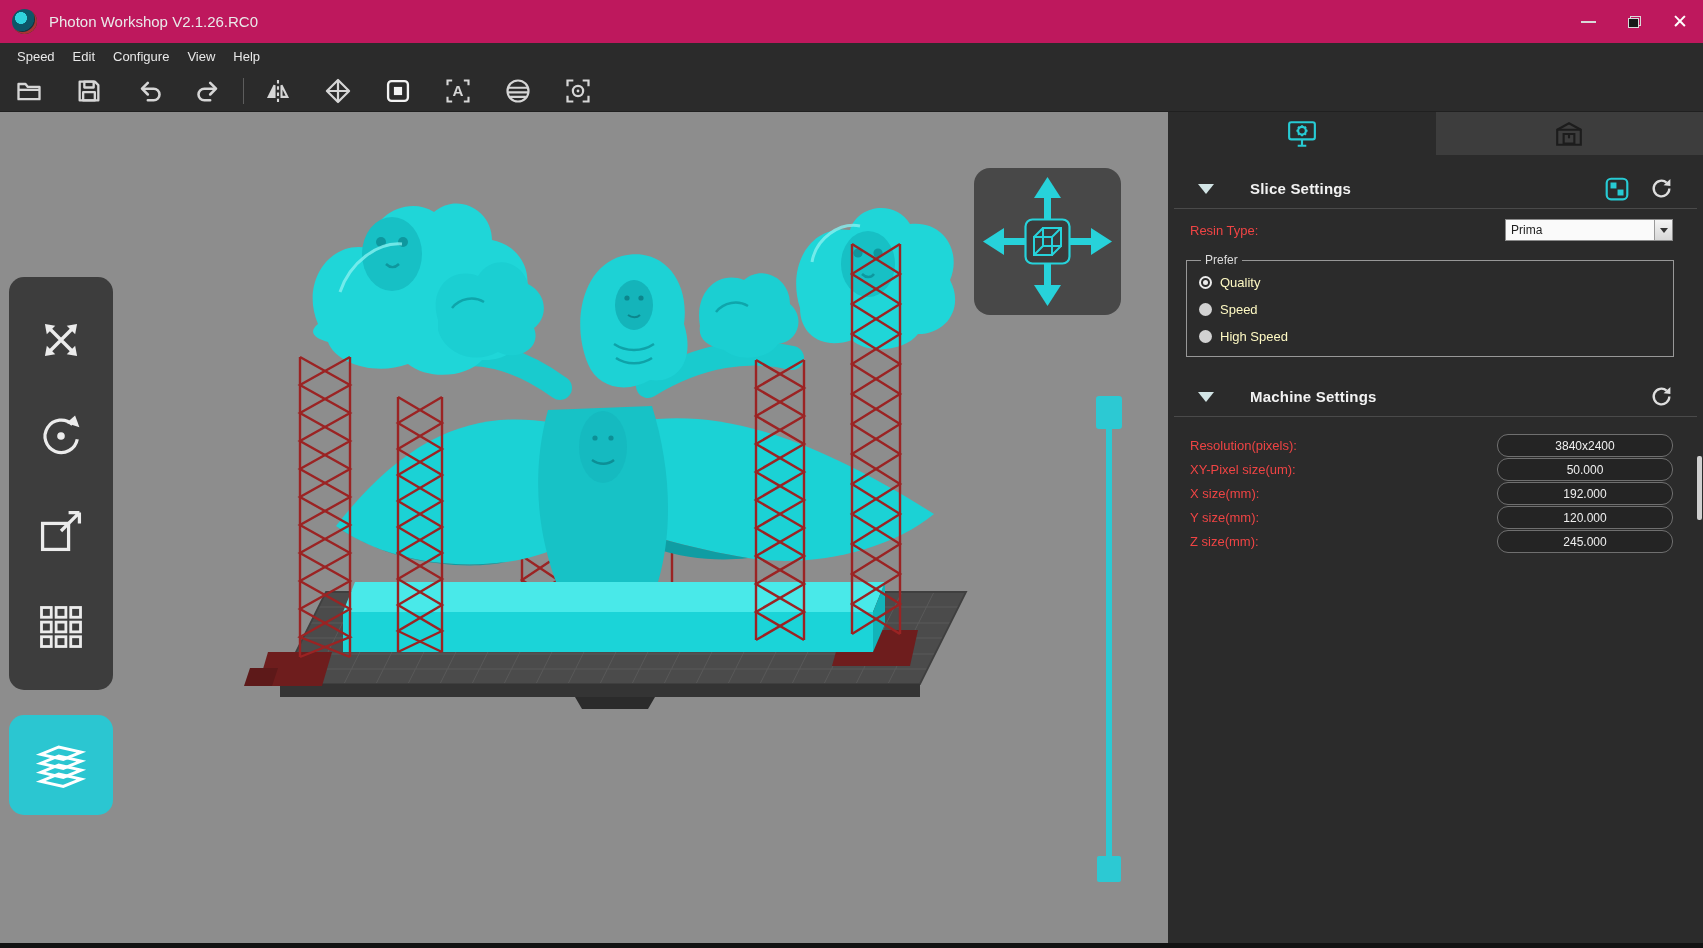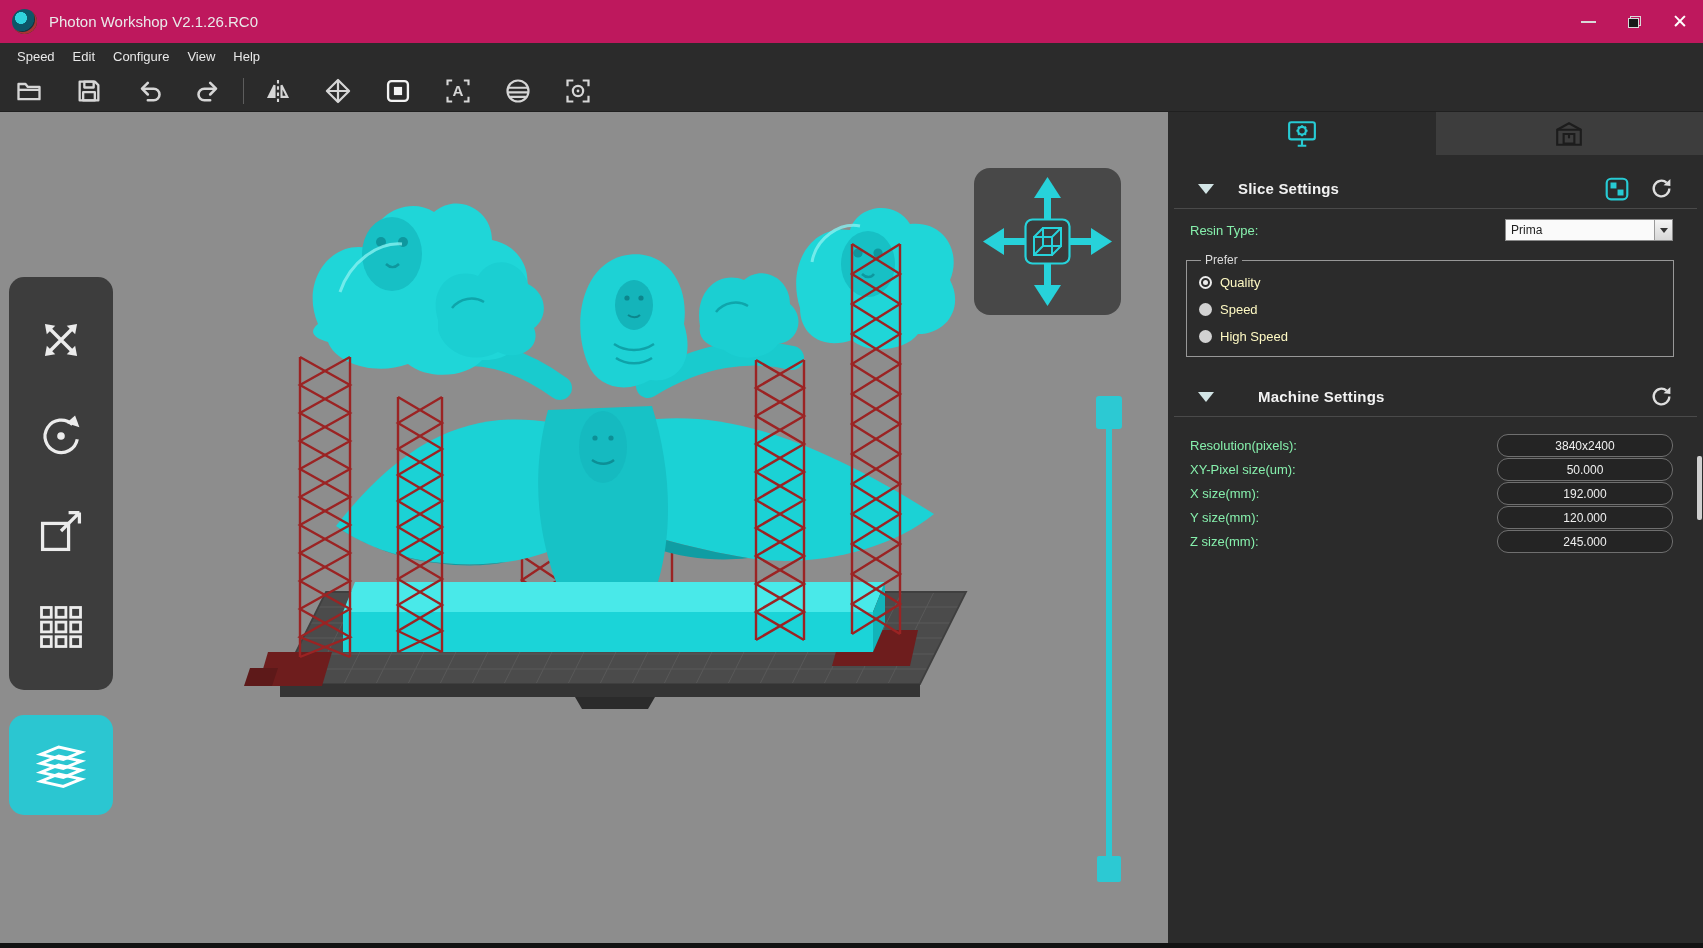--- a/index.html
+++ b/index.html
@@ -47,27 +47,27 @@
   
   .slider-handle { position:absolute; left:1096px; top:284px; width:26px; height:33px; background:#2cc9d3; border-radius:3px; cursor:grab; }
   .slider-track  { position:absolute; left:1106px; top:300px; width:6px;  height:452px; background:#2cc9d3; }
   .slider-cap    { position:absolute; left:1097px; top:744px; width:24px; height:26px; background:#2cc9d3; border-radius:2px; }
   
   .right-panel { position:relative; width:535px; height:100%; background:#2b2b2b; color:#e6e6e6; }
   .tabs { display:flex; height:43px; }
   .tab { flex:1; display:flex; align-items:center; justify-content:center; cursor:pointer; background:#2b2b2b; border:none; }
   .tab-inactive { background:#3d3d3d; }
   .sec-head { display:flex; align-items:center; height:40px; margin:14px 6px 0; padding:0 24px; border-bottom:1px solid #4a4a4a; }
-  .sec-head.machine { margin-top:20px;gap:20px; }
+  .sec-head.machine { margin-top:20px; }
   .tri { width:0; height:0; border-left:8px solid transparent; border-right:8px solid transparent; border-top:10px solid #d2e4e5; cursor:pointer; }
-  .sec-title { font-size:15px; font-weight:bold; color:#f2f2f2; margin-left:24px; letter-spacing:.2px; }
+  .sec-title { font-size:15px; font-weight:bold; color:#f2f2f2; margin-left:36px; letter-spacing:.2px; }
   .sec-icons { margin-left:auto; display:flex; gap:20px; align-items:center; }
   .icon-btn { background:none; border:none; padding:0; display:flex; align-items:center; cursor:pointer; }
   .row-resin { display:flex; align-items:center; justify-content:space-between; margin:10px 30px 0 22px; }
-  .lbl { font-size:13px; color:#86efac; }
+  .lbl { font-size:13px; color:#ef4444; }
   .combo { width:168px; height:22px; background:#fafafa; border:1px solid #8a8a8a; display:flex; align-items:stretch; cursor:pointer; }
   .combo-text { flex:1; font-size:12px; color:#1e1e1e; line-height:20px; padding:0 5px; overflow:hidden; white-space:nowrap; }
   .combo-btn { width:18px; background:linear-gradient(#f4f4f4,#d7d7d7); border-left:1px solid #9a9a9a; display:flex; align-items:center; justify-content:center; }
   .combo-arrow { width:0; height:0; border-left:4px solid transparent; border-right:4px solid transparent; border-top:5px solid #333; }
   .prefer { margin:12px 29px 0 18px; border:1px solid #989898; padding:2px 12px 12px; }
   .prefer legend { font-size:12px; color:#dcdcdc; padding:0 4px; margin-left:2px; }
   .radio-row { display:flex; align-items:center; gap:8px; margin-top:12px; cursor:pointer; }
   .radio-row:first-of-type { margin-top:6px; }
   .radio { width:13px; height:13px; border-radius:50%; background:#d2d2d2; flex:none; }
   .radio.sel { background:#2b2b2b; border:2px solid #ebebeb; position:relative; }

